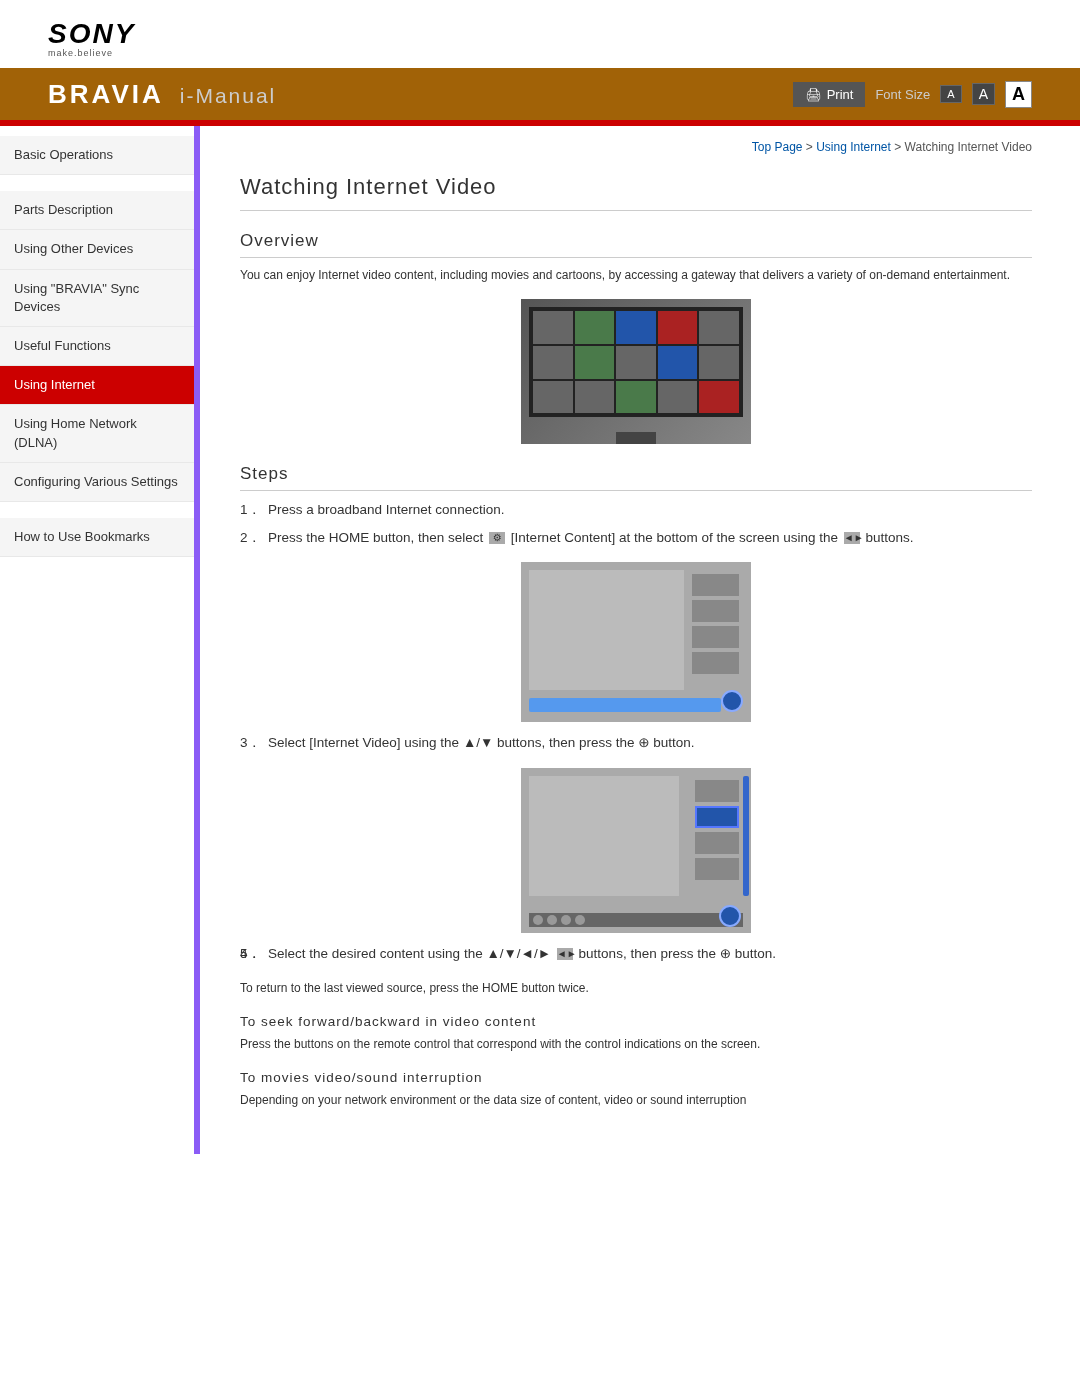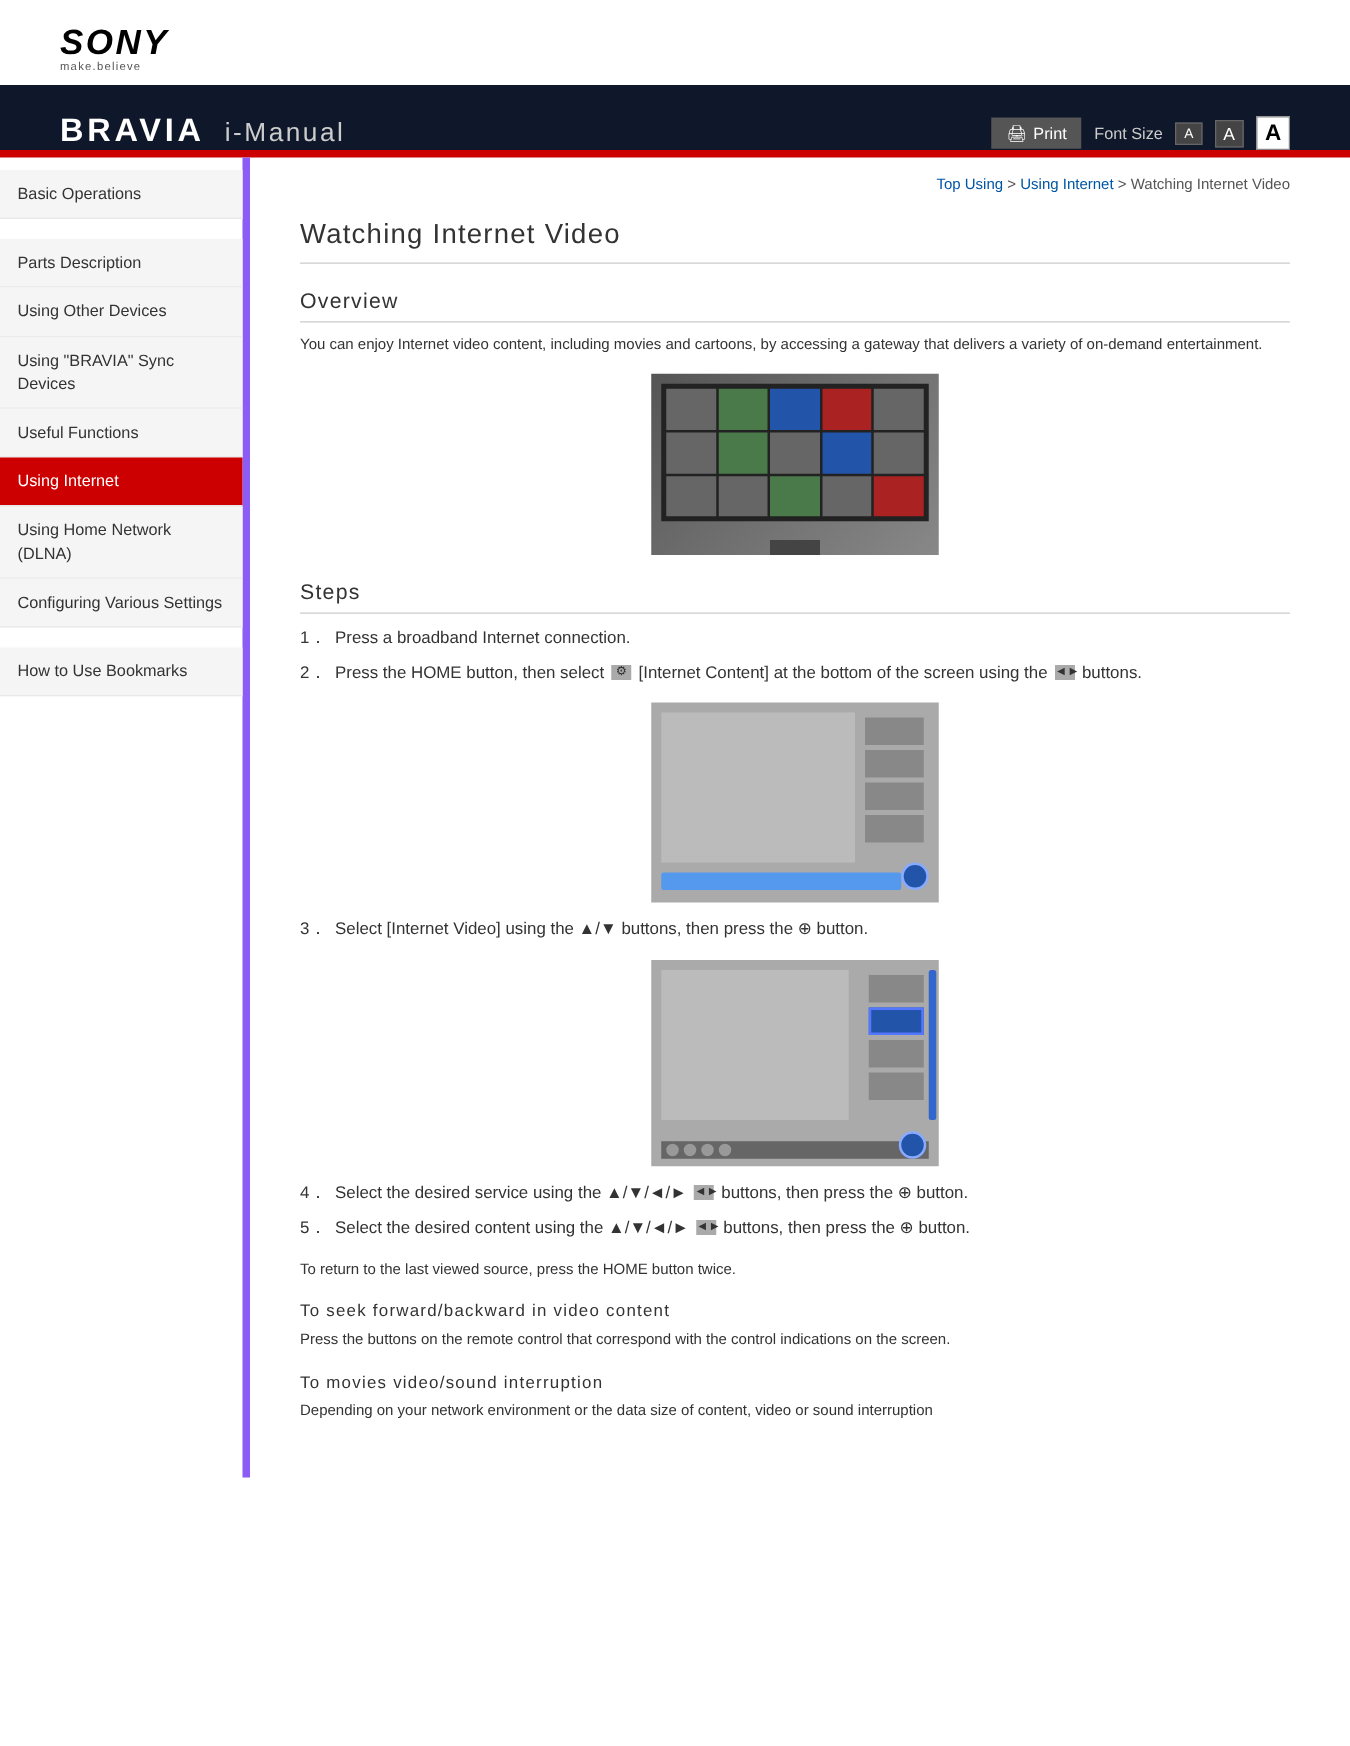--- a/index.html
+++ b/index.html
@@ -27,24 +27,24 @@
     }
     .sony-tagline {
       font-size: 9px;
       color: #555;
       letter-spacing: 1px;
       margin-top: -2px;
     }
 
     
     .nav-bar {
-      background: #0f172a;
+      background: #a16207;
       height: 52px;
       display: flex;
-      align-items: flex-end;
+      align-items: center;
       padding: 0 48px;
       justify-content: space-between;
     }
     .bravia-title {
       display: flex;
       align-items: baseline;
       gap: 16px;
     }
     .bravia-text {
       font-size: 26px;
@@ -327,21 +327,21 @@
     </div>
     <div class="sidebar-spacer"></div>
     <div class="sidebar-item">
       <span>How to Use Bookmarks</span>
     </div>
   </div>
 
   <div class="content">
 
     <div class="breadcrumb">
-      <a href="#">Top Using</a>
+      <a href="#">Top Page</a>
       <span> &gt; </span>
       <a href="#">Using Internet</a>
       <span> &gt; </span>
       <span>Watching Internet Video</span>
     </div>
 
     <h1 class="page-title">Watching Internet Video</h1>
 
     <h2 class="section-heading">Overview</h2>
     <p class="body-text">You can enjoy Internet video content, including movies and cartoons, by accessing a gateway that delivers a variety of on-demand entertainment.</p>
@@ -413,21 +413,20 @@
         <div style="width:10px; height:10px; background:#999; border-radius:50%;"></div>
         <div style="width:10px; height:10px; background:#999; border-radius:50%;"></div>
         <div style="width:10px; height:10px; background:#999; border-radius:50%;"></div>
       </div>
       <div style="position:absolute; bottom:6px; right:10px; width:22px; height:22px; background:#2255aa; border-radius:50%; border:2px solid #88aaff;"></div>
     </div>
 
     <ul class="steps-list">
       <li>
         <span class="step-num">4．</span>
-        <span>Select the desired service using the ▲/▼/◄/► <span class="icon-inline">◄►</span> buttons, then press the ⊕ button.</span>
       </li>
       <li>
         <span class="step-num">5．</span>
         <span>Select the desired content using the ▲/▼/◄/► <span class="icon-inline">◄►</span> buttons, then press the ⊕ button.</span>
       </li>
     </ul>
 
     <p class="body-text">To return to the last viewed source, press the HOME button twice.</p>
 
     <h3 class="sub-heading">To seek forward/backward in video content</h3>

